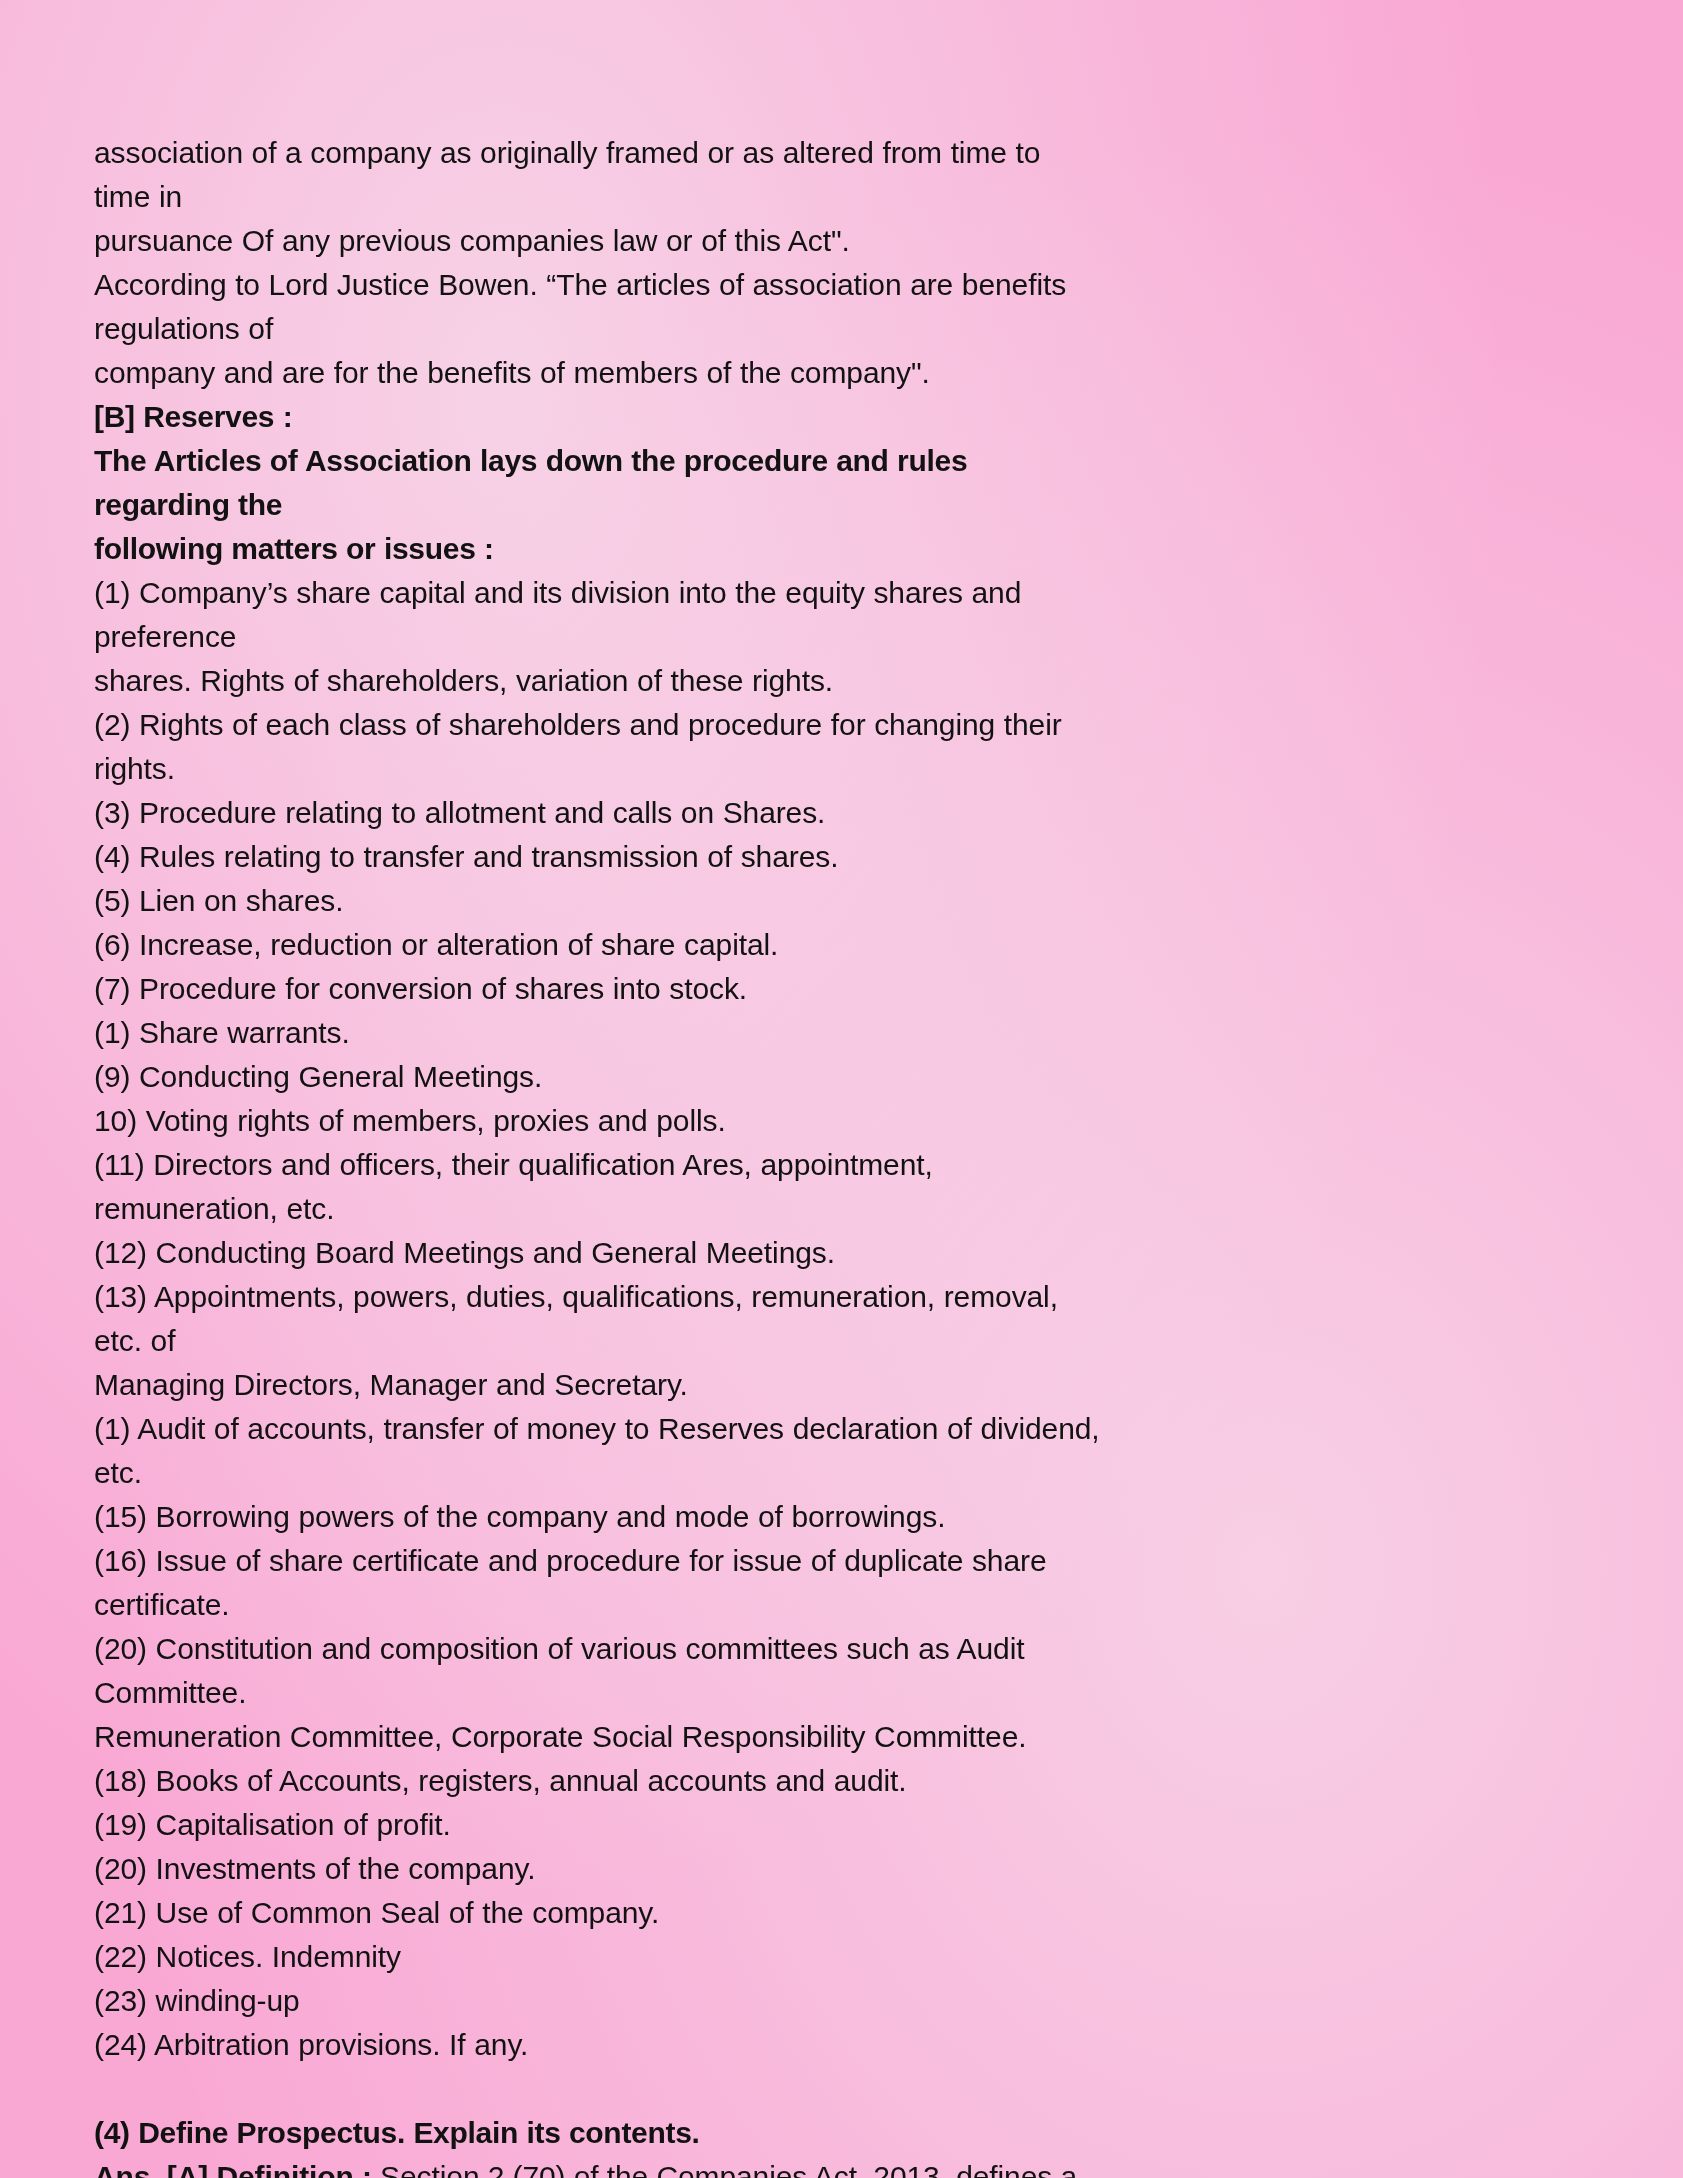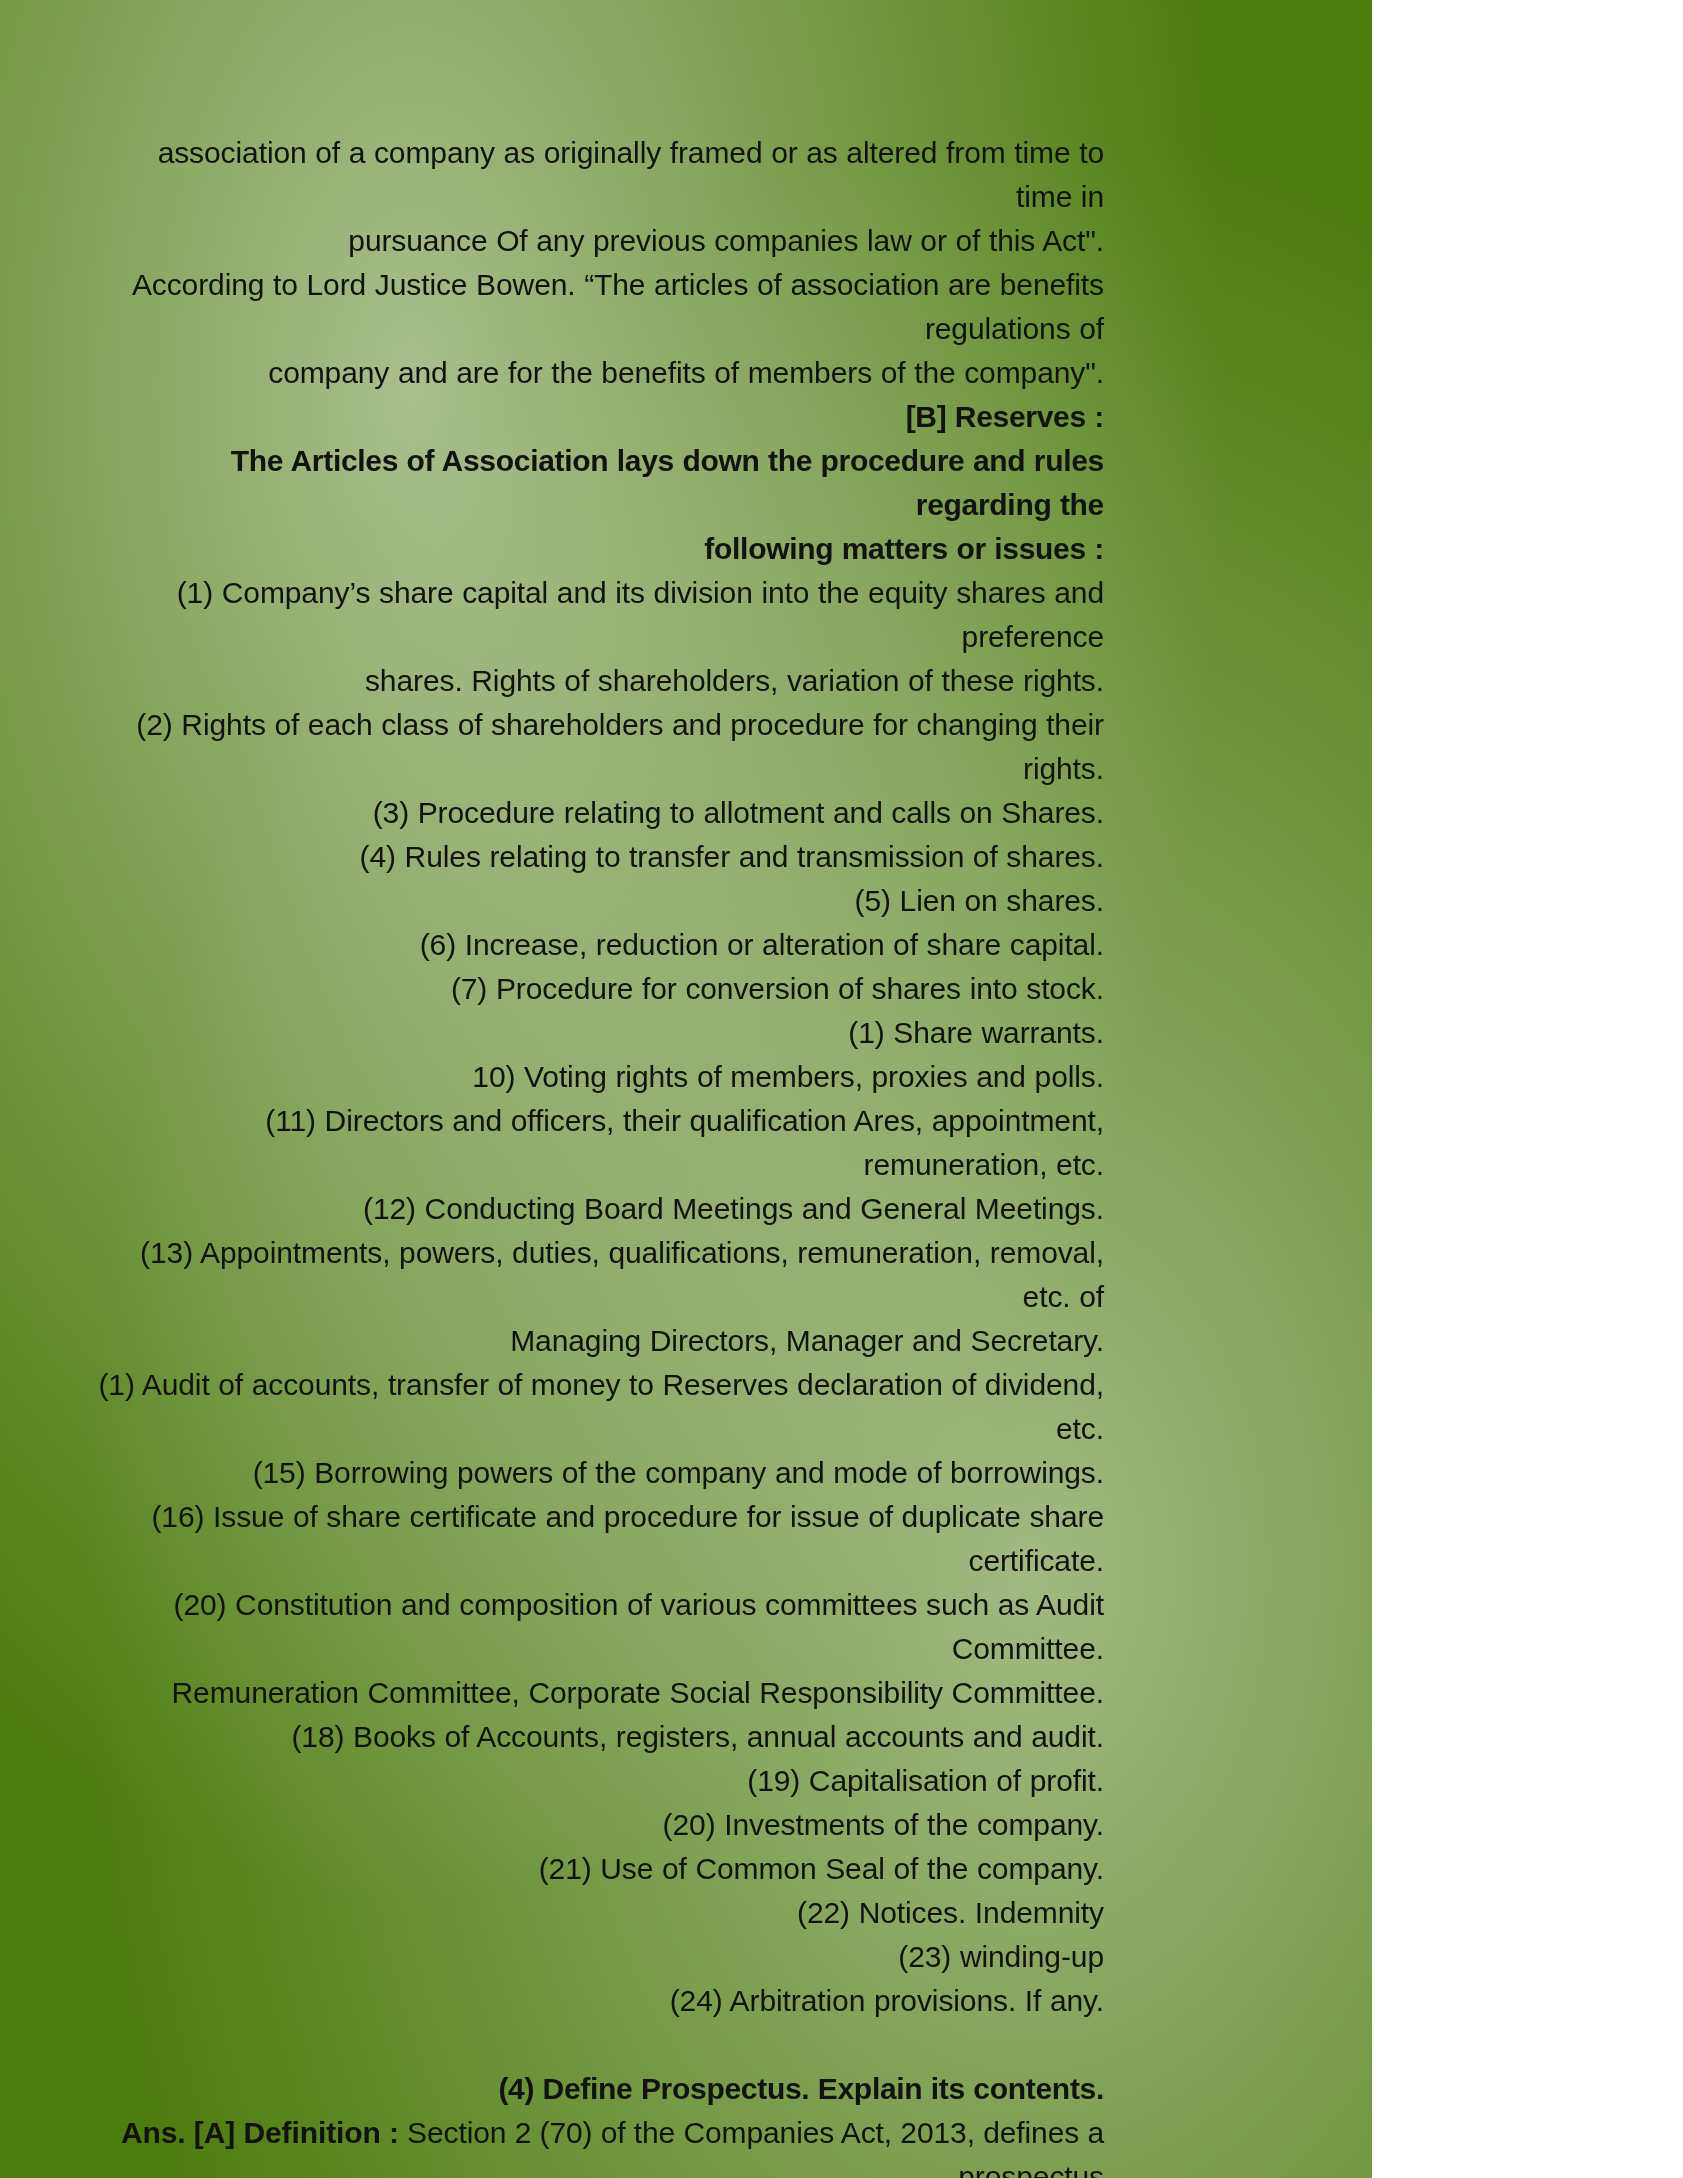--- a/index.html
+++ b/index.html
@@ -7,26 +7,25 @@
     margin: 0;
     padding: 0;
     background: #ffffff;
   }
   body {
     font-family: "Liberation Sans", "DejaVu Sans", sans-serif;
     color: #000000;
   }
   .page {
     position: relative;
-    width: 1372px;
+    width: 1683px;
     height: 2178px;
-    background: #4d7c0f;
+    background: #f9a8d4;
     overflow: hidden;
     box-sizing: border-box;
-    text-align: right;
   }
   
   .text-column {
     position: absolute;
     left: 94px;
     top: 131px;
     width: 1010px;
   }
   .line {
     font-size: 30px;
@@ -111,20 +110,23 @@
       <div>
         <div class="line">(6) Increase, reduction or alteration of share capital.</div>
       </div>
       <div>
         <div class="line">(7) Procedure for conversion of shares into stock.</div>
       </div>
       <div>
         <div class="line">(1) Share warrants.</div>
       </div>
       <div>
+        <div class="line">(9) Conducting General Meetings.</div>
+      </div>
+      <div>
         <div class="line">10) Voting rights of members, proxies and polls.</div>
       </div>
       <div>
         <div class="line">(11) Directors and officers, their qualification Ares, appointment, remuneration, etc.</div>
       </div>
       <div>
         <div class="line">(12) Conducting Board Meetings and General Meetings.</div>
       </div>
       <div>
         <div class="line">(13) Appointments, powers, duties, qualifications, remuneration, removal, etc. of</div>

